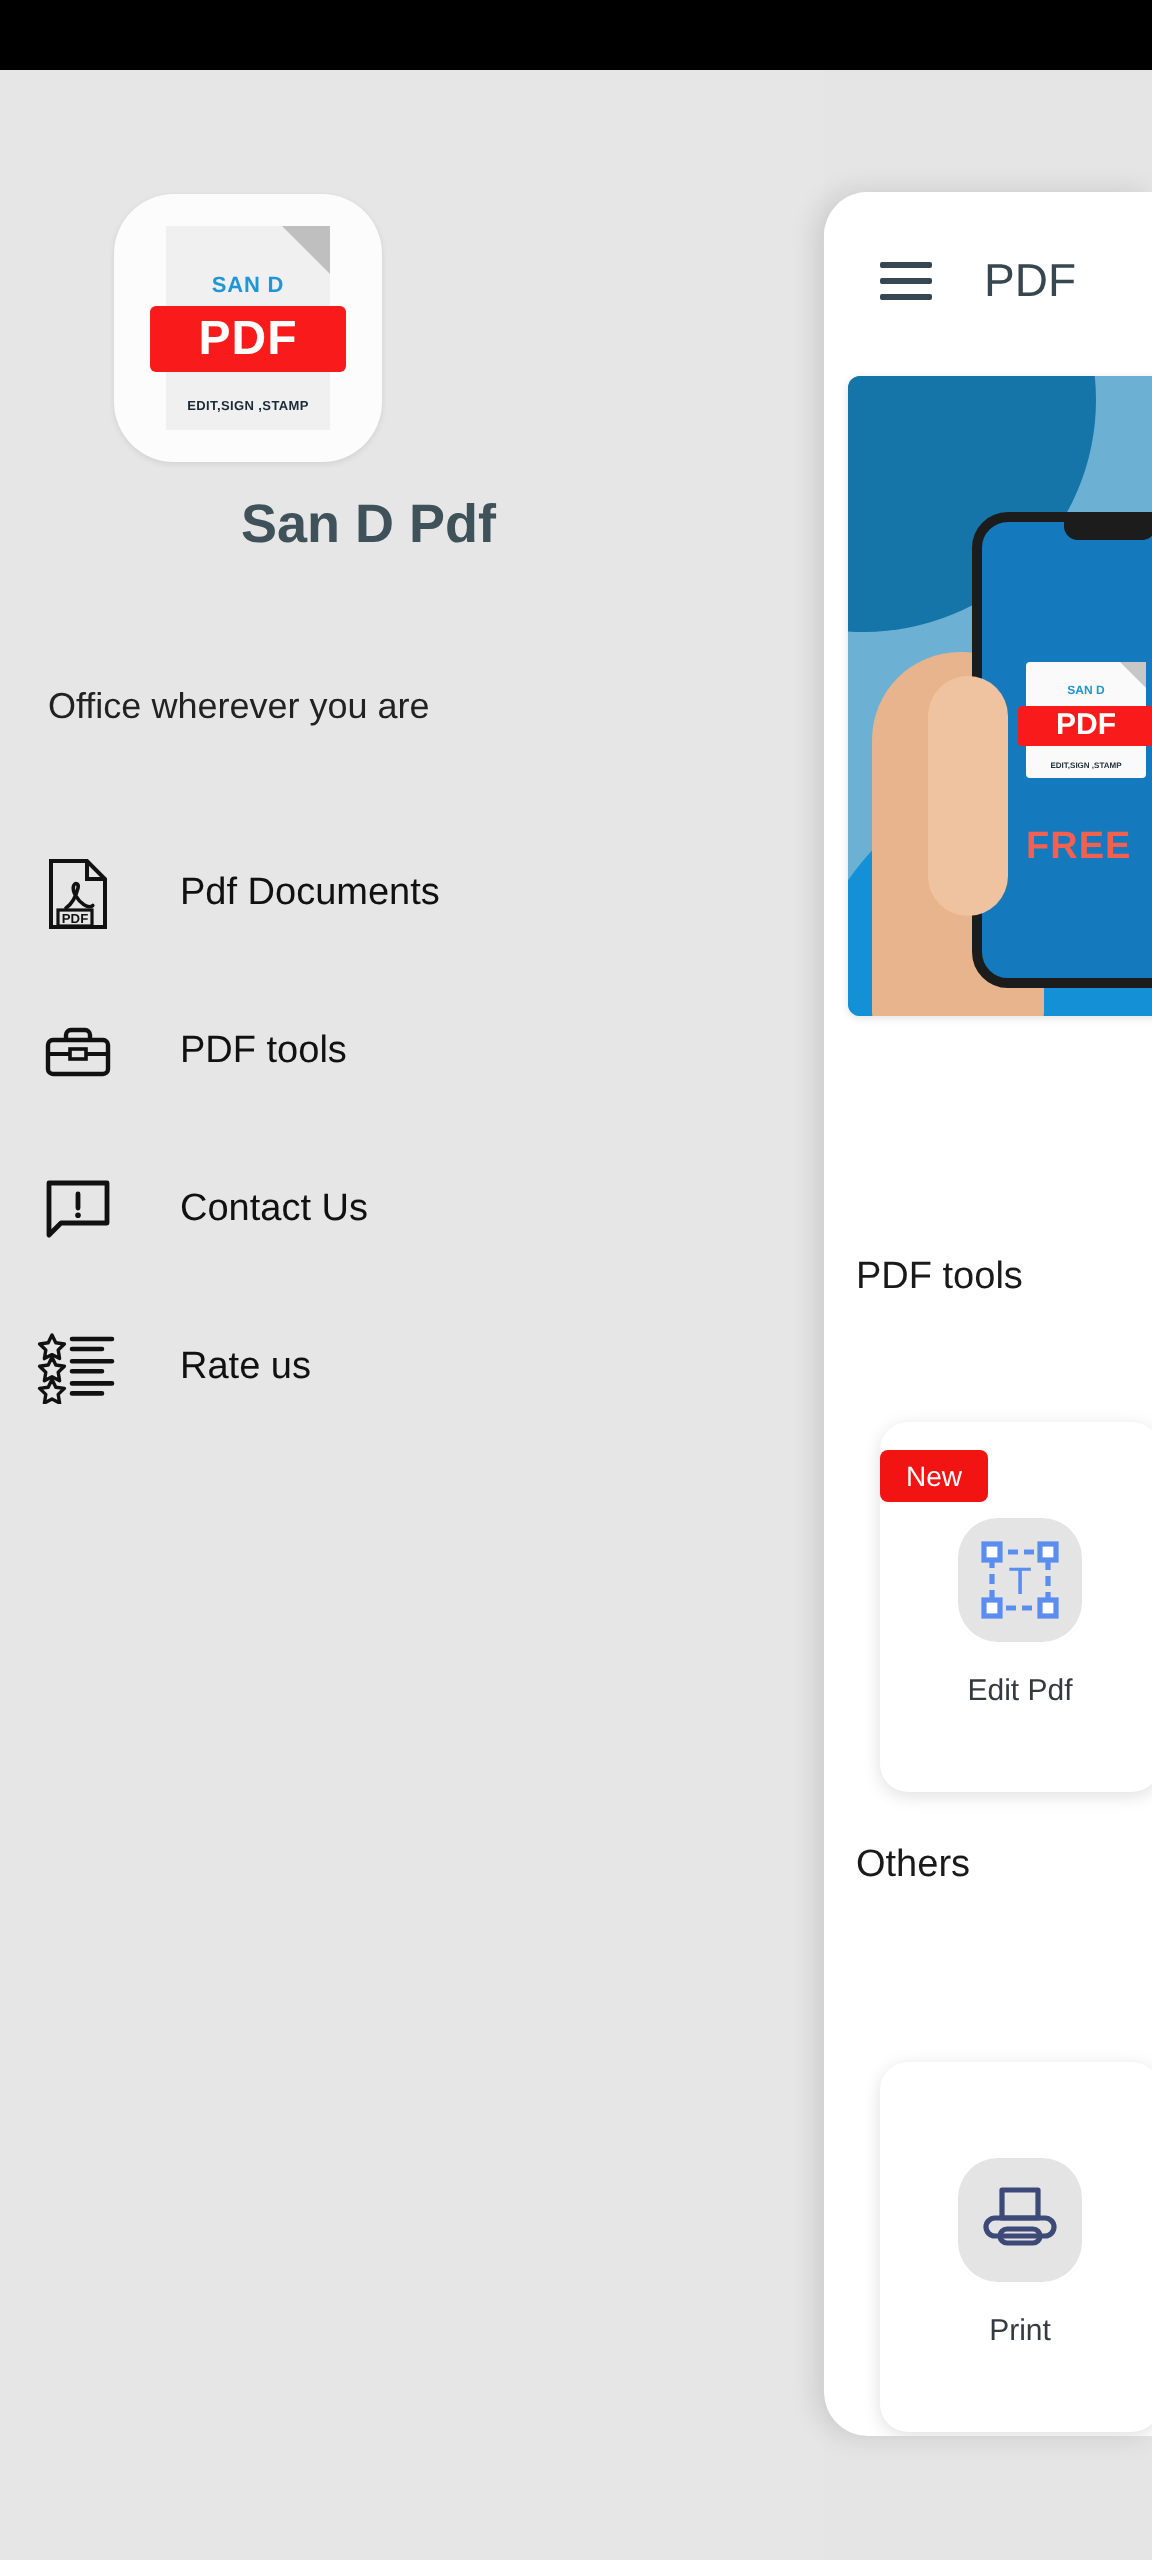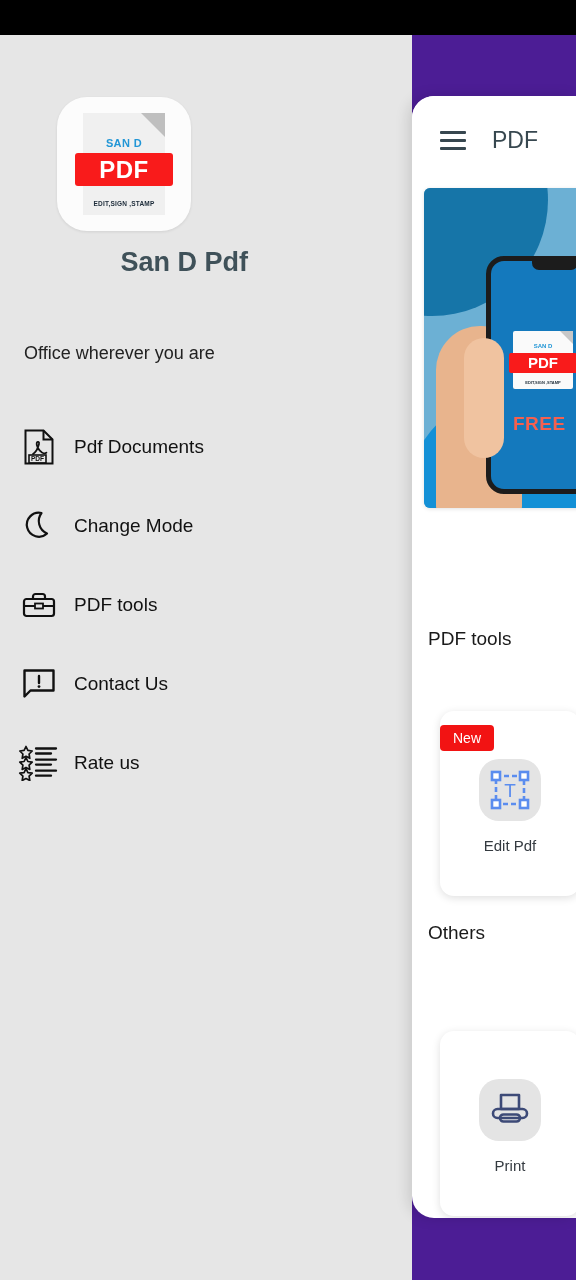--- a/index.html
+++ b/index.html
@@ -12,21 +12,21 @@
     height: 1280px;
     overflow: hidden;
     font-family: "Liberation Sans", sans-serif;
     position: relative;
   }
   #screen {
     position: absolute;
     inset: 0;
     width: 576px;
     height: 1280px;
-    background: #4c1d95;
+    background: #e5e5e5;
     overflow: hidden;
   }
   .statusbar {
     position: absolute;
     top: 0; left: 0;
     width: 576px;
     height: 35px;
     background: #000000;
   }
 
@@ -130,21 +130,21 @@
     width: 46px;
     margin-left: 16px;
     display: flex;
     align-items: center;
     justify-content: center;
     flex: none;
   }
   .menu-label {
     font-size: 19px;
     color: #111111;
-    margin-left: 12px;
+    margin-left: 28px;
   }
 
   
   .panel {
     position: absolute;
     left: 412px;
     top: 96px;
     width: 164px;
     height: 1122px;
     background: #ffffff;
@@ -385,28 +385,20 @@
             <path d="M1.5 1.5h18l9 9v24h-27z" fill="none" stroke="#111" stroke-width="2"></path>
             <path d="M19.5 1.5v9h9" fill="none" stroke="#111" stroke-width="2"></path>
             <path d="M9 25c3-2 5-6 6-10 .6-2.4-1.8-3-2.3-.8-.6 2.6 2 7 5.3 9.2 1.6 1 3.4 1.3 4.4.3" fill="none" stroke="#111" stroke-width="1.8" stroke-linecap="round"></path>
             <rect x="5" y="26" width="17" height="8" fill="none" stroke="#111" stroke-width="1.6"></rect>
             <text x="13.5" y="32.4" font-size="6.6" font-family="Liberation Sans, sans-serif" font-weight="bold" fill="#111" text-anchor="middle">PDF</text>
           </svg>
         </span>
         <span class="menu-label">Pdf Documents</span>
       </div>
 
-      <div class="menu-item">
-        <span class="menu-icon">
-          <svg width="30" height="32" viewBox="0 0 30 32">
-            <path d="M23 23.5A12 12 0 1 1 17.5 3 13.5 13.5 0 0 0 23 23.5z" fill="none" stroke="#111" stroke-width="2.2" stroke-linejoin="round"></path>
-          </svg>
-        </span>
-        <span class="menu-label">Change Mode</span>
-      </div>
 
       <div class="menu-item">
         <span class="menu-icon">
           <svg width="34" height="28" viewBox="0 0 34 28">
             <path d="M11 8V5.5A2.5 2.5 0 0 1 13.5 3h7A2.5 2.5 0 0 1 23 5.5V8" fill="none" stroke="#111" stroke-width="2.2"></path>
             <rect x="2" y="8" width="30" height="17" rx="2.5" fill="none" stroke="#111" stroke-width="2.2"></rect>
             <path d="M2 15h30" stroke="#111" stroke-width="2"></path>
             <rect x="13" y="12.5" width="8" height="5" fill="#e6e6e6" stroke="#111" stroke-width="1.8"></rect>
           </svg>
         </span>

